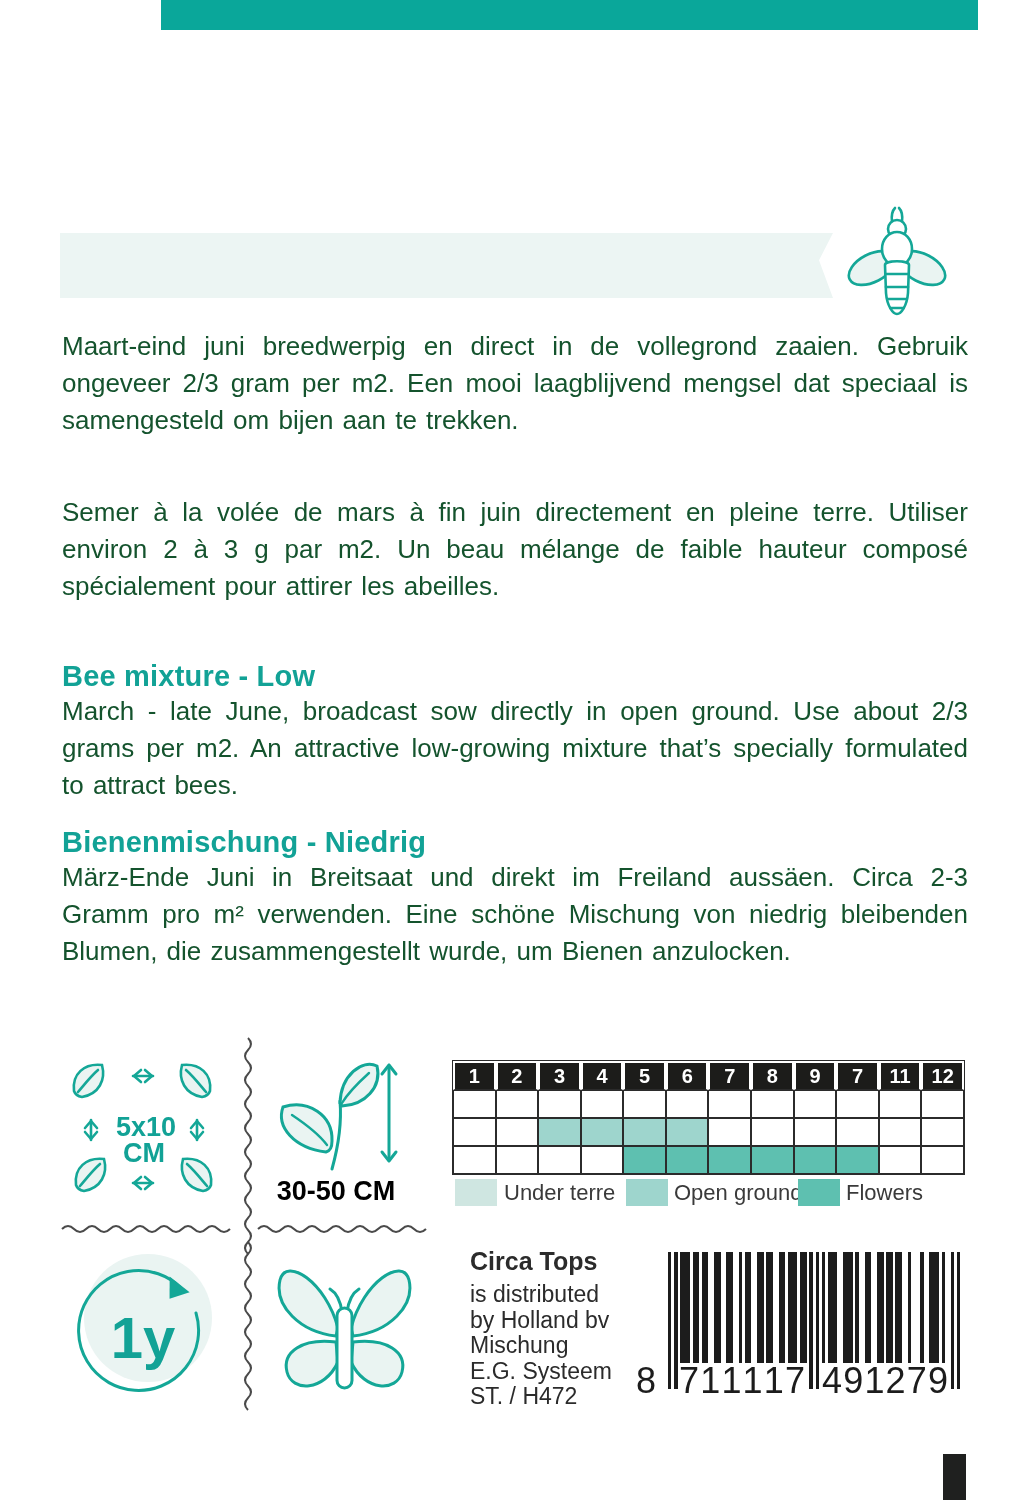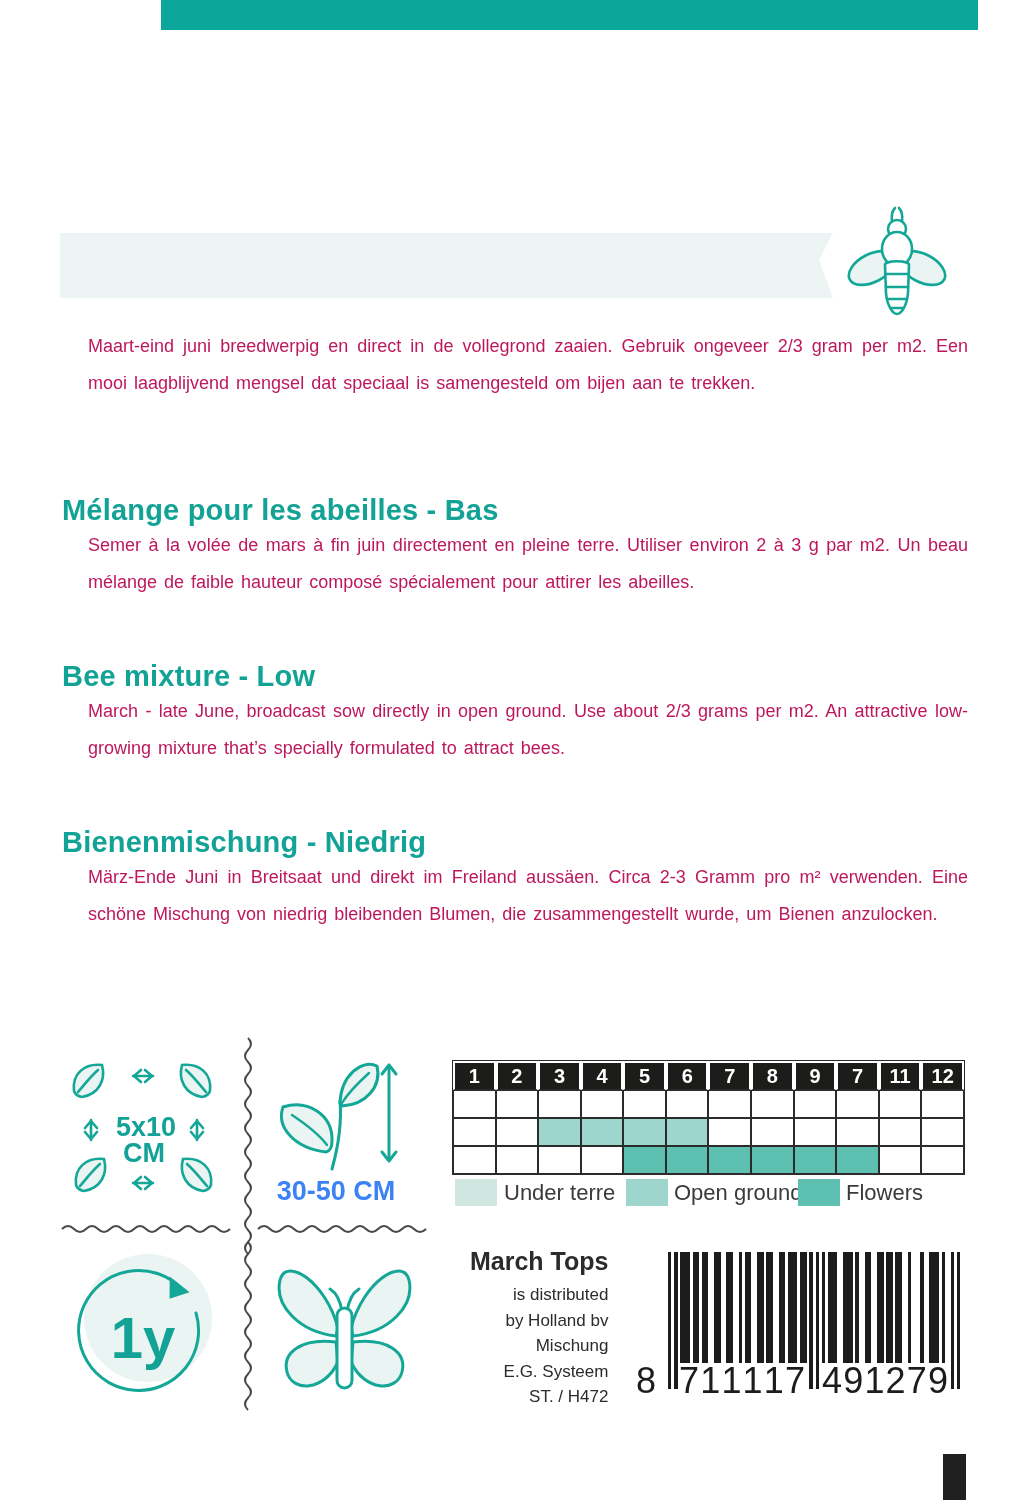--- a/index.html
+++ b/index.html
@@ -8,41 +8,41 @@
   .abs{position:absolute;}
 
   
   #topbar{left:161px;top:0;width:817px;height:30px;background:#0aa79a;}
   #banner{left:60px;top:233px;width:773px;height:65px;background:#ecf5f3;
           clip-path:polygon(0 0,100% 0,calc(100% - 14px) 42%,100% 100%,0 100%);}
 
   
   .section{left:62px;width:906px;}
   .heading{font-size:29px;font-weight:bold;color:#12a296;letter-spacing:.2px;}
-  .bodytext{font-size:18px;line-height:37px;color:#be185d;text-align:justify;word-spacing:2px;margin-left:26px;}
+  .bodytext{font-size:26px;line-height:37px;color:#14532d;text-align:justify;word-spacing:2px;}
 
   
   svg{overflow:visible;}
-  .teal-label{color:#3b82f6;font-weight:bold;}
+  .teal-label{color:#000000;font-weight:bold;}
   #height-label{left:266px;top:1176px;width:140px;text-align:center;font-size:27px;}
 
   
   #calendar{left:452px;top:1060px;width:511px;display:grid;
             grid-template-columns:repeat(12,1fr);grid-template-rows:29px 28px 28px 28px;
             border:1px solid #2b2b2b;}
   #calendar .mcell{background:#1c1c1a;border:2px solid #ffffff;border-bottom:1px solid #2b2b2b;
             color:#ffffff;font-weight:bold;font-size:20px;display:flex;align-items:center;justify-content:center;}
   #calendar .cell{background:#ffffff;border:1px solid #2b2b2b;}
   .legend-swatch{width:42px;height:27px;top:1179px;}
   .legend-label{top:1180px;font-size:22px;color:#3a3a3a;}
 
   
   #distributor{left:470px;top:1247px;color:#2b2b2b;}
   #distributor .brand{font-size:25px;font-weight:bold;margin-bottom:6px;}
-  #distributor .dline{font-size:17px;line-height:25.5px;text-align:right;}
+  #distributor .dline{font-size:23px;line-height:25.5px;}
 
   
   #barcode-bars{left:668px;top:1252px;width:292px;height:152px;}
   #barcode-bars .bar{position:absolute;top:0;height:111px;background:#1c1c1c;}
   #barcode-bars .bar.guard{height:137px;}
   .bc-digit{font-size:36px;color:#1c1c1c;top:1360px;}
   .bc-group{display:flex;justify-content:space-between;width:126px;}
 
   #corner-rect{left:943px;top:1454px;width:23px;height:46px;background:#1f201f;}
 
@@ -69,21 +69,20 @@
       <line x1="41" y1="80" x2="63" y2="80"></line>
       <line x1="42.5" y1="92" x2="61.5" y2="92"></line>
       <line x1="45.5" y1="101" x2="58.5" y2="101"></line>
     </g>
   </svg>
 
   <div class="abs section" style="top:328px">
     <div class="bodytext">Maart-eind juni breedwerpig en direct in de vollegrond zaaien. Gebruik ongeveer 2/3 gram per m2. Een mooi laagblijvend mengsel dat speciaal is samengesteld om bijen aan te trekken.</div>
   </div>
   <div class="abs section" style="top:494px">
-    <div class="heading">Mélange pour les abeilles - Bas</div>
     <div class="bodytext">Semer à la volée de mars à fin juin directement en pleine terre. Utiliser environ 2 à 3 g par m2. Un beau mélange de faible hauteur composé spécialement pour attirer les abeilles.</div>
   </div>
   <div class="abs section" style="top:660px">
     <div class="heading">Bee mixture - Low</div>
     <div class="bodytext">March - late June, broadcast sow directly in open ground. Use about 2/3 grams per m2. An attractive low-growing mixture that’s specially formulated to attract bees.</div>
   </div>
   <div class="abs section" style="top:826px">
     <div class="heading">Bienenmischung - Niedrig</div>
     <div class="bodytext">März-Ende Juni in Breitsaat und direkt im Freiland aussäen. Circa 2-3 Gramm pro m² verwenden. Eine schöne Mischung von niedrig bleibenden Blumen, die zusammengestellt wurde, um Bienen anzulocken.</div>
   </div>
@@ -210,21 +209,21 @@
     </div>
 
   <div class="abs legend-swatch" style="left:455px;background:#cfe6e1"></div>
   <div class="abs legend-label" style="left:504px">Under terre</div>
   <div class="abs legend-swatch" style="left:626px;background:#9ed5cd"></div>
   <div class="abs legend-label" style="left:674px">Open ground</div>
   <div class="abs legend-swatch" style="left:798px;background:#5ec0b0"></div>
   <div class="abs legend-label" style="left:846px">Flowers</div>
 
   <div id="distributor" class="abs">
-    <div class="brand">March Tops</div>
+    <div class="brand">Circa Tops</div>
     <div class="dline">is distributed</div>
     <div class="dline">by Holland bv</div>
     <div class="dline">Mischung</div>
     <div class="dline">E.G. Systeem</div>
     <div class="dline">ST. / H472</div>
   </div>
 
   <div id="barcode-bars" class="abs">
       <div class="bar guard" style="left: 0px; width: 3.47368px;"></div>
       <div class="bar guard" style="left: 6.14737px; width: 3.47368px;"></div>

